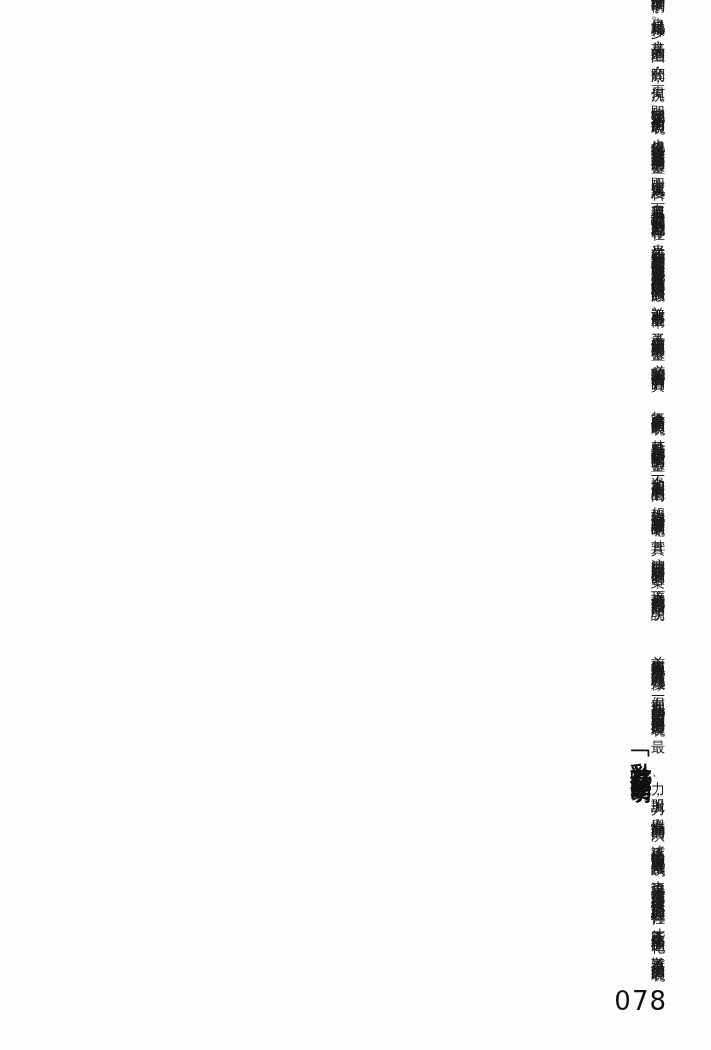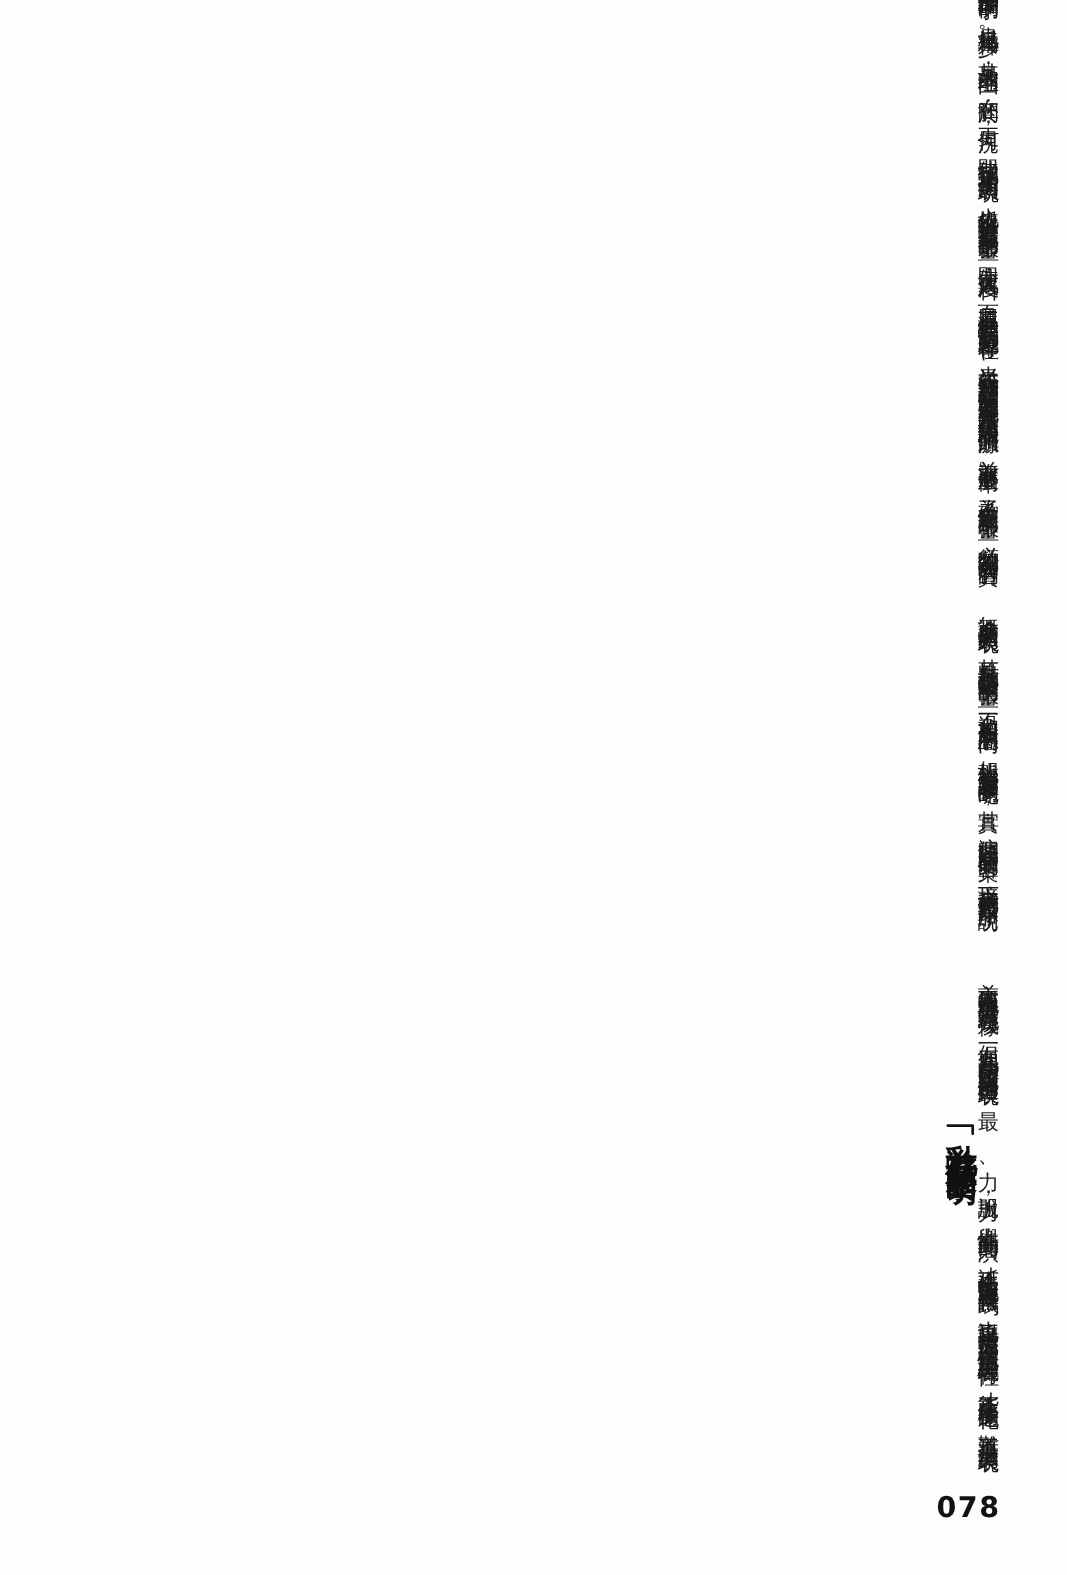--- a/index.html
+++ b/index.html
@@ -62,22 +62,22 @@
     -webkit-text-orientation: upright;
     white-space: nowrap;
     padding-top: 12px;
     color: #111;
   }
   #page-number {
     position: absolute;
     right: 44px;
     bottom: 34px;
     font-family: "DejaVu Sans", "Liberation Sans", sans-serif;
-    font-size: 19px;
-    font-weight: bold;
+    font-size: 26px;
+    font-weight: normal;
     letter-spacing: 1px;
     color: #111;
   }
 </style>
 </head>
 <body>
 
 <div id="page">
 
   <div id="text-body">

